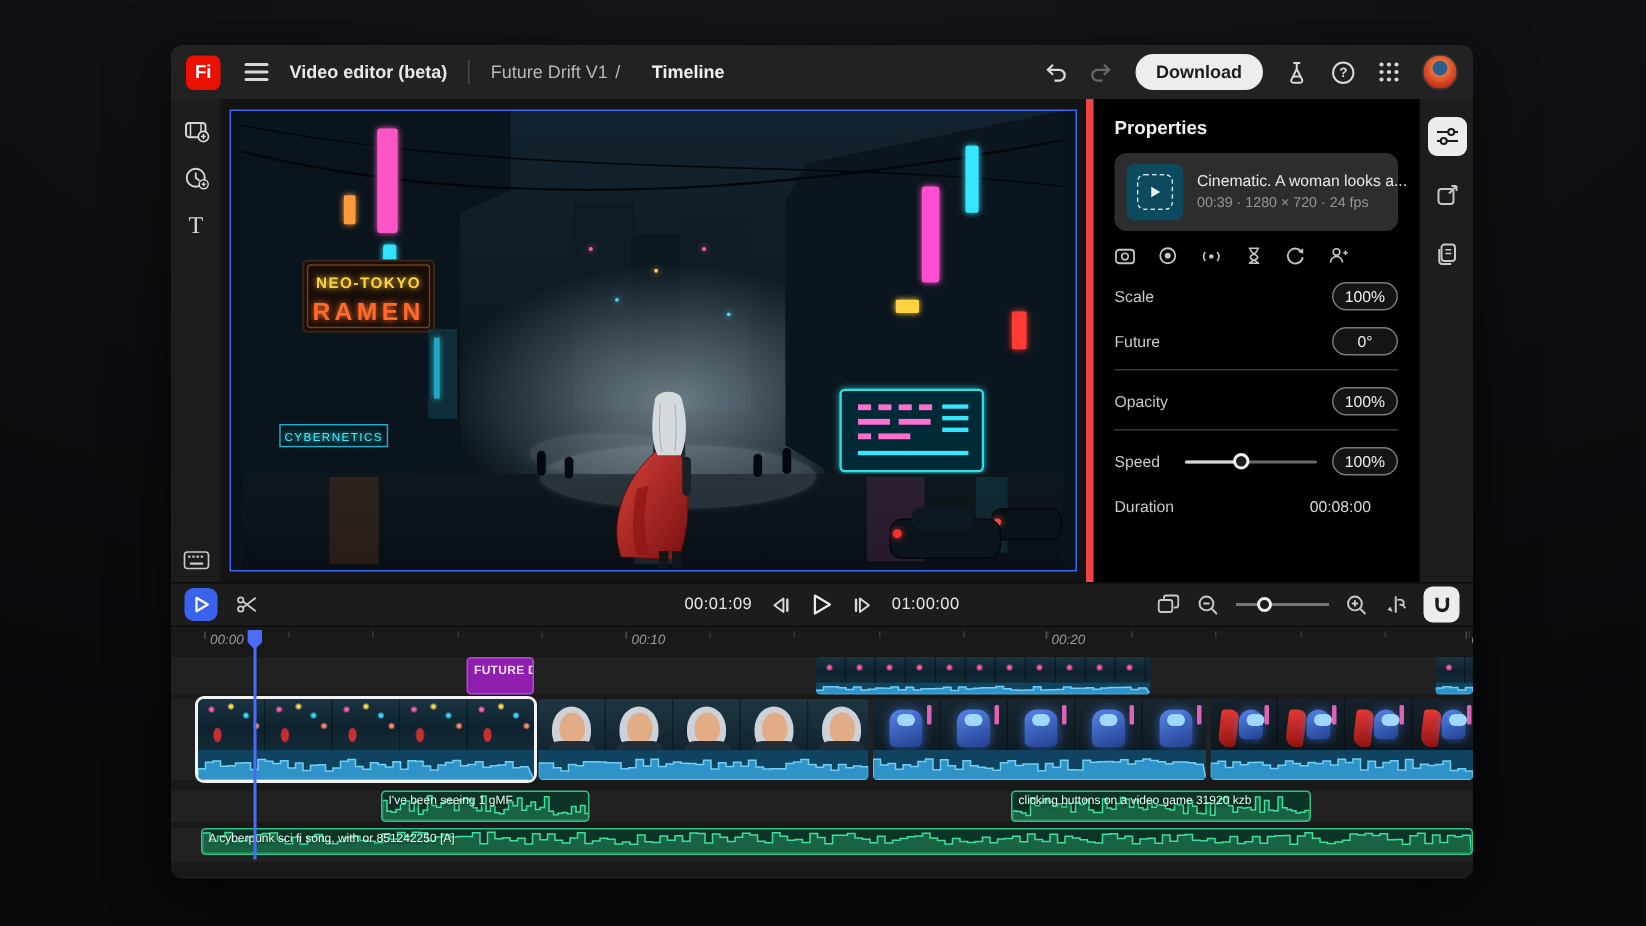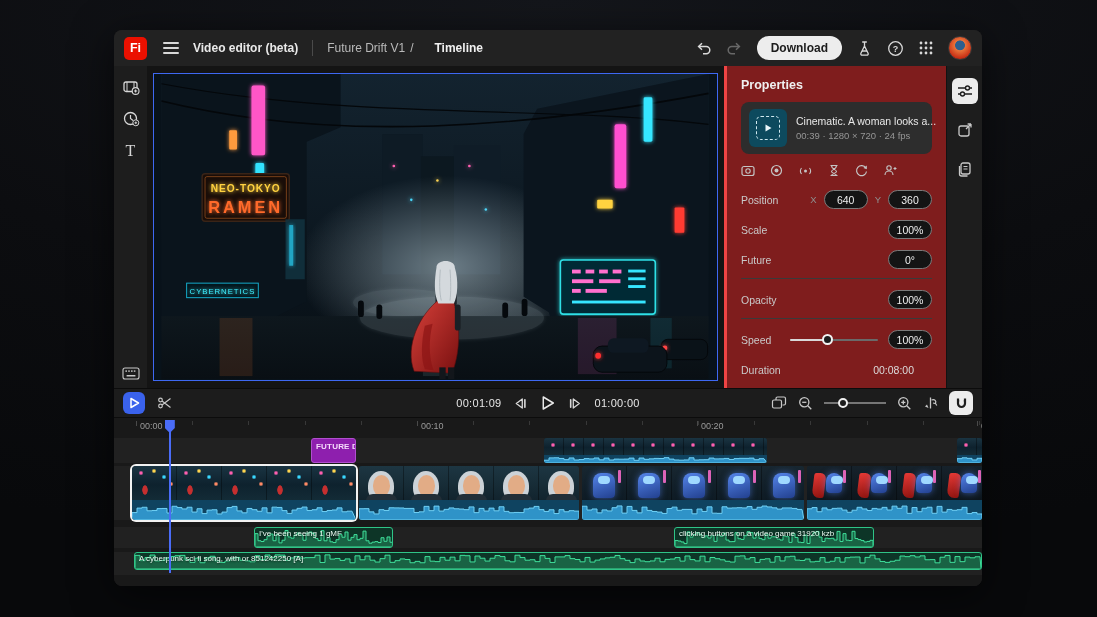--- a/index.html
+++ b/index.html
@@ -34,21 +34,21 @@
               padding-top: 12px; gap: 14px; position: relative; }
   .railicon { color: #d6d6d6; cursor: pointer; display: flex; }
   .rail-bottom { position: absolute; bottom: 8px; }
 
   .previewarea { flex: 1; background: #141414; display: flex; align-items: flex-start; justify-content: center; }
   .video { position: relative; width: 565px; height: 308px; margin-top: 7px; background: #08121a;
            border: 1.5px solid #3e68f2; overflow: hidden; cursor: pointer; }
   .video svg { display: block; }
 
   
-  .props { width: 222px; background: #7f1d1d; border-left: 3px solid #ef4444; padding: 12px 14px; position: relative; overflow: hidden; }
+  .props { width: 222px; background: #000000; border-left: 5px solid #ef4444; padding: 12px 14px; position: relative; overflow: hidden; }
   .props-title { color: #f0f0f0; font-size: 12.5px; font-weight: bold; }
   .clipcard { margin-top: 10px; background: #2d2d2d; border-radius: 8px; padding: 7px 8px; display: flex; gap: 9px; align-items: center; cursor: pointer; }
   .clipthumb { width: 38px; height: 38px; border-radius: 6px; background: #0d4a5e; flex: 0 0 auto;
                display: flex; align-items: center; justify-content: center; }
   .clipthumb .dash { width: 24px; height: 24px; border: 1.4px dashed #cfe9f0; border-radius: 5px;
                      display: flex; align-items: center; justify-content: center; }
   .clipname { color: #e8e8e8; font-size: 10.5px; white-space: nowrap; overflow: hidden; max-width: 142px; }
   .clipmeta { color: #969696; font-size: 9.5px; margin-top: 3px; white-space: nowrap; }
   .iconrow { margin-top: 10px; display: flex; gap: 15px; align-items: center; color: #c4c4c4; }
   .prow { margin-top: 11px; display: flex; align-items: center; height: 19px; }
@@ -85,21 +85,21 @@
   .zoomslider { position: relative; width: 62px; height: 12px; cursor: pointer; }
   .zoomslider .track { position: absolute; top: 5px; left: 0; right: 0; height: 2px; background: #767676; }
   .zoomslider .knob { position: absolute; top: 1px; left: 30%; width: 10px; height: 10px; margin-left: -5px;
                       border-radius: 50%; background: #1c1c1c; border: 2px solid #f0f0f0; }
   .magnet-btn { width: 24px; height: 24px; border-radius: 6px; background: #ececec; display: flex; align-items: center;
                 justify-content: center; cursor: pointer; }
 
   
   .timeline { position: relative; height: 168px; background: #191919; overflow: hidden; }
   .lane { position: absolute; left: 0; width: 100%; background: #212121; }
-  .ruler { position: absolute; left: 0; top: 2px; width: 100%; height: 14px; }
+  .ruler { position: absolute; left: 0; top: 2px; width: 100%; height: 14px; font-style: italic; }
   .tick { position: absolute; top: 1px; width: 1px; background: #4a4a4a; }
   .tick.minor { height: 4px; background: #383838; }
   .tick.major { height: 5px; }
   .ticklabel { position: absolute; top: 1px; color: #9a9a9a; font-size: 9px; white-space: nowrap; }
   .playhead-line { position: absolute; top: 3px; width: 1.6px; height: 152px; background: #4a6cf7; z-index: 30; }
   .playhead-head { position: absolute; top: 2px; width: 10px; height: 13px; margin-left: -4.2px; background: #4a6cf7;
                    clip-path: polygon(0 0, 100% 0, 100% 62%, 50% 100%, 0 62%); z-index: 31; cursor: grab; }
 
   .vclip { position: absolute; border-radius: 3px; overflow: hidden; background: #0f2531;
            display: flex; flex-direction: column; cursor: pointer; }
@@ -430,29 +430,20 @@
             </span>
           <span class="icon-btn">
               <svg width="14" height="13" viewBox="0 0 14 13">
                 <circle cx="6" cy="4" r="2.2" fill="none" stroke="#c4c4c4" stroke-width="1.1"></circle>
                 <path d="M2 11 a4 4 0 0 1 8 0" fill="none" stroke="#c4c4c4" stroke-width="1.1"></path>
                 <path d="M10.5 4.5 h3 m-1.5 -1.5 v3" stroke="#c4c4c4" stroke-width="1.1"></path>
               </svg>
             </span>
         </div>
 
-        <div class="prow" style="margin-top:13px">
-          <span class="plabel">Position</span>
-          <div class="pright">
-            <span class="axis">X</span>
-            <div class="pill">640</div>
-            <span class="axis">Y</span>
-            <div class="pill">360</div>
-          </div>
-        </div>
 
         <div class="prow">
           <span class="plabel">Scale</span>
           <div class="pright">
               <div class="pill">100%</div>
             </div>
         </div>
 
         <div class="prow">
           <span class="plabel">Future</span>

